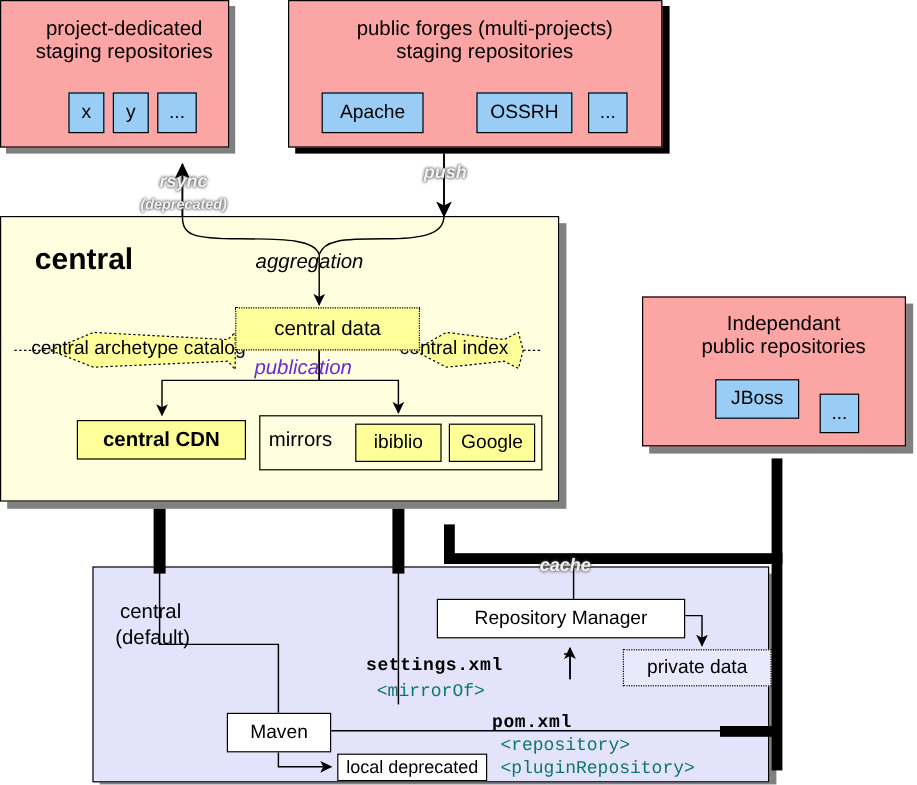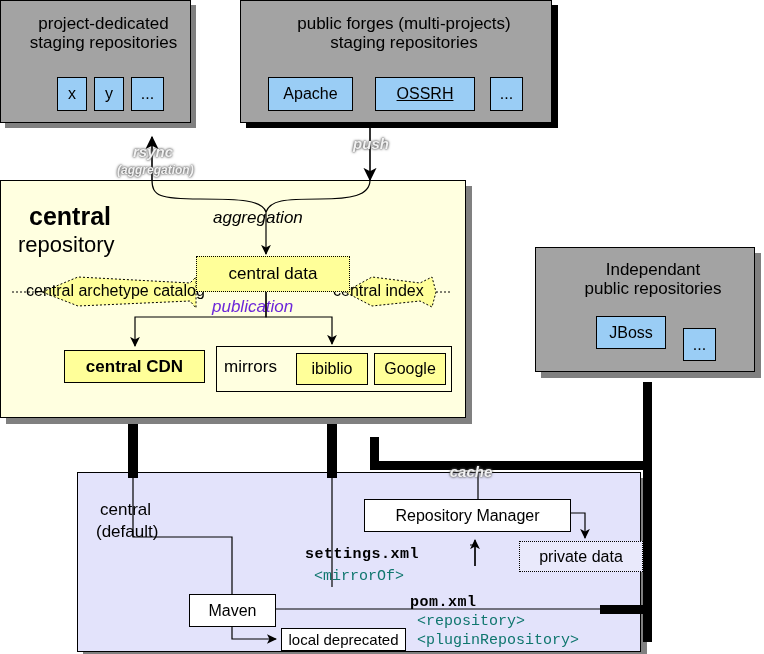--- a/index.html
+++ b/index.html
@@ -1,21 +1,21 @@
 <!DOCTYPE html>
 <html><head>
 <meta charset="utf-8">
 <style>
   html,body{margin:0;padding:0;background:#ffffff;}
   body{font-family:"Liberation Sans",sans-serif;}
   #canvas{position:relative;width:764px;height:654px;overflow:hidden;background:#fff;}
   .abs{position:absolute;box-sizing:border-box;}
 
   
-  .panel{background:#a3a3a3;border:1px solid #000;padding-left:16px;}
+  .panel{background:#fca5a5;border:1px solid #000;padding-left:16px;}
   .panel-shadow{background:#808080;}
   .panel-shadow-dark{background:#000;}
   .panel-title{text-align:center;font-size:17px;color:#000;line-height:1.12;}
 
   .bluechip{background:#9acdf5;border:1px solid #000;display:flex;
             align-items:center;justify-content:center;font-size:16px;color:#000;}
 
   
   .central-panel{background:#ffffe0;border:1px solid #000;}
   .yellowbox{background:#ffff99;border:1px solid #000;display:flex;
@@ -60,28 +60,27 @@
   <div class="abs bluechip" style="left:131px;top:77px;width:33px;height:34px;">...</div>
 
   <div class="abs panel-shadow-dark" style="left:246px;top:5px;width:312px;height:123px;"></div>
   <div class="abs panel" style="left:240px;top:0px;width:312px;height:123px;">
     <div class="panel-title" style="padding-top:13px;">
       <div>public forges (multi-projects)</div>
       <div>staging repositories</div>
     </div>
   </div>
   <div class="abs bluechip" style="left:268px;top:77px;width:85px;height:34px;">Apache</div>
-  <div class="abs bluechip" style="left:375px;top:77px;width:100px;height:34px;text-decoration:underline;">OSSRH</div>
+  <div class="abs bluechip" style="left:397px;top:77px;width:80px;height:34px;">OSSRH</div>
   <div class="abs bluechip" style="left:490px;top:77px;width:33px;height:34px;">...</div>
 
   <div class="abs panel-shadow" style="left:6px;top:186px;width:466px;height:238px;"></div>
   <div class="abs central-panel" style="left:0px;top:180px;width:466px;height:238px;"></div>
 
   <div class="abs bold" style="left:29px;top:202px;font-size:25px;color:#000;">central</div>
-  <div class="abs" style="left:18px;top:232px;font-size:22px;color:#000;">repository</div>
 
   <svg class="ov">
     <polygon points="42,292 78,277 190,283 196,277 196,308 190,301 78,306 42,292" fill="#ffff99" stroke="#000" stroke-width="1" stroke-dasharray="2,2"></polygon>
     <polygon points="345,292 372,277 420,283 432,277 436,292 432,307 420,301 372,306 345,292" fill="#ffff99" stroke="#000" stroke-width="1" stroke-dasharray="2,2"></polygon>
 
     <path d="M12,292 L40,292" stroke="#000" stroke-width="1" stroke-dasharray="2,2" fill="none"></path>
     <path d="M436,292 L452,292" stroke="#000" stroke-width="1" stroke-dasharray="2,2" fill="none"></path>
   </svg>
   <div class="abs" style="left:26px;top:282px;font-size:16px;color:#000;white-space:nowrap;">central archetype catalog</div>
   <div class="abs" style="left:333px;top:282px;font-size:16px;color:#000;white-space:nowrap;">central index</div>
@@ -206,17 +205,17 @@
     <g>
       <path d="M232,627 L232,639 L276,639" stroke="#000" stroke-width="1.2" fill="none" marker-end="url(#ah)"></path>
     </g>
 
     <g>
       <path d="M276,609 L648,609" stroke="#000" stroke-width="1.2" fill="none"></path>
     </g>
   </svg>
 
   <div class="abs edgelabel md" style="left:125px;top:143px;width:56px;">rsync</div>
-  <div class="abs edgelabel sm" style="left:117px;top:163px;width:72px;">(aggregation)</div>
+  <div class="abs edgelabel sm" style="left:117px;top:163px;width:72px;">(deprecated)</div>
   <div class="abs edgelabel md" style="left:347px;top:135px;width:48px;">push</div>
   <div class="abs edgelabel md" style="left:440px;top:463px;width:62px;">cache</div>
 
 </div>
 
 </body></html>

